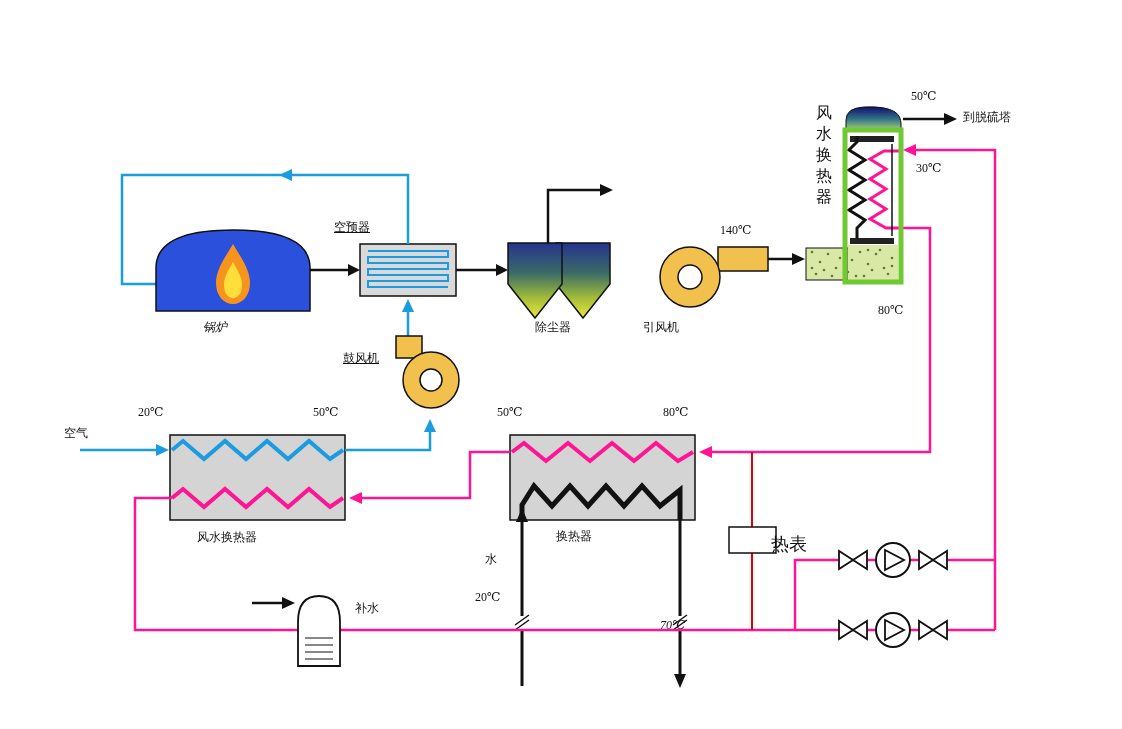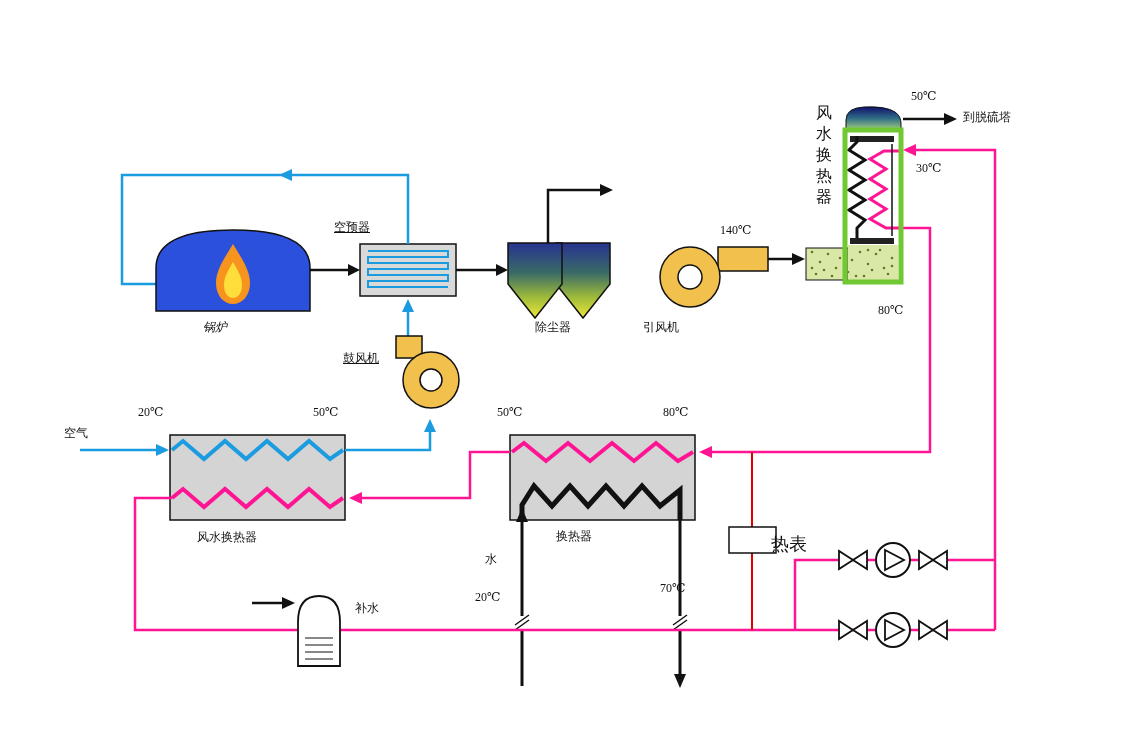--- a/index.html
+++ b/index.html
@@ -209,17 +209,17 @@
   <div class="lbl" style="left:911px;top:87px;">50℃</div>
   <div class="lbl eq" style="left:963px;top:108px;">到脱硫塔</div>
   <div class="lbl" style="left:916px;top:159px;">30℃</div>
   <div class="lbl" style="left:878px;top:301px;">80℃</div>
   <div class="lbl eq" style="left:197px;top:528px;">风水换热器</div>
   <div class="lbl" style="left:497px;top:403px;">50℃</div>
   <div class="lbl" style="left:663px;top:403px;">80℃</div>
   <div class="lbl eq" style="left:556px;top:527px;">换热器</div>
   <div class="lbl eq" style="left:485px;top:550px;">水</div>
   <div class="lbl" style="left:475px;top:588px;">20℃</div>
-  <div class="lbl" style="left:660px;top:579px;">70℃</div>
+  <div class="lbl" style="left:660px;top:616px;font-style:italic;">70℃</div>
   <div class="box-lbl" style="left:729px;top:532px;width:64px;font-size:18px;margin-left:28px;">热表</div>
   <div class="box-lbl" style="left:300px;top:600px;width:38px;font-size:12px;margin-left:48px;">补水</div>
 
 </div>
 
 </body></html>

